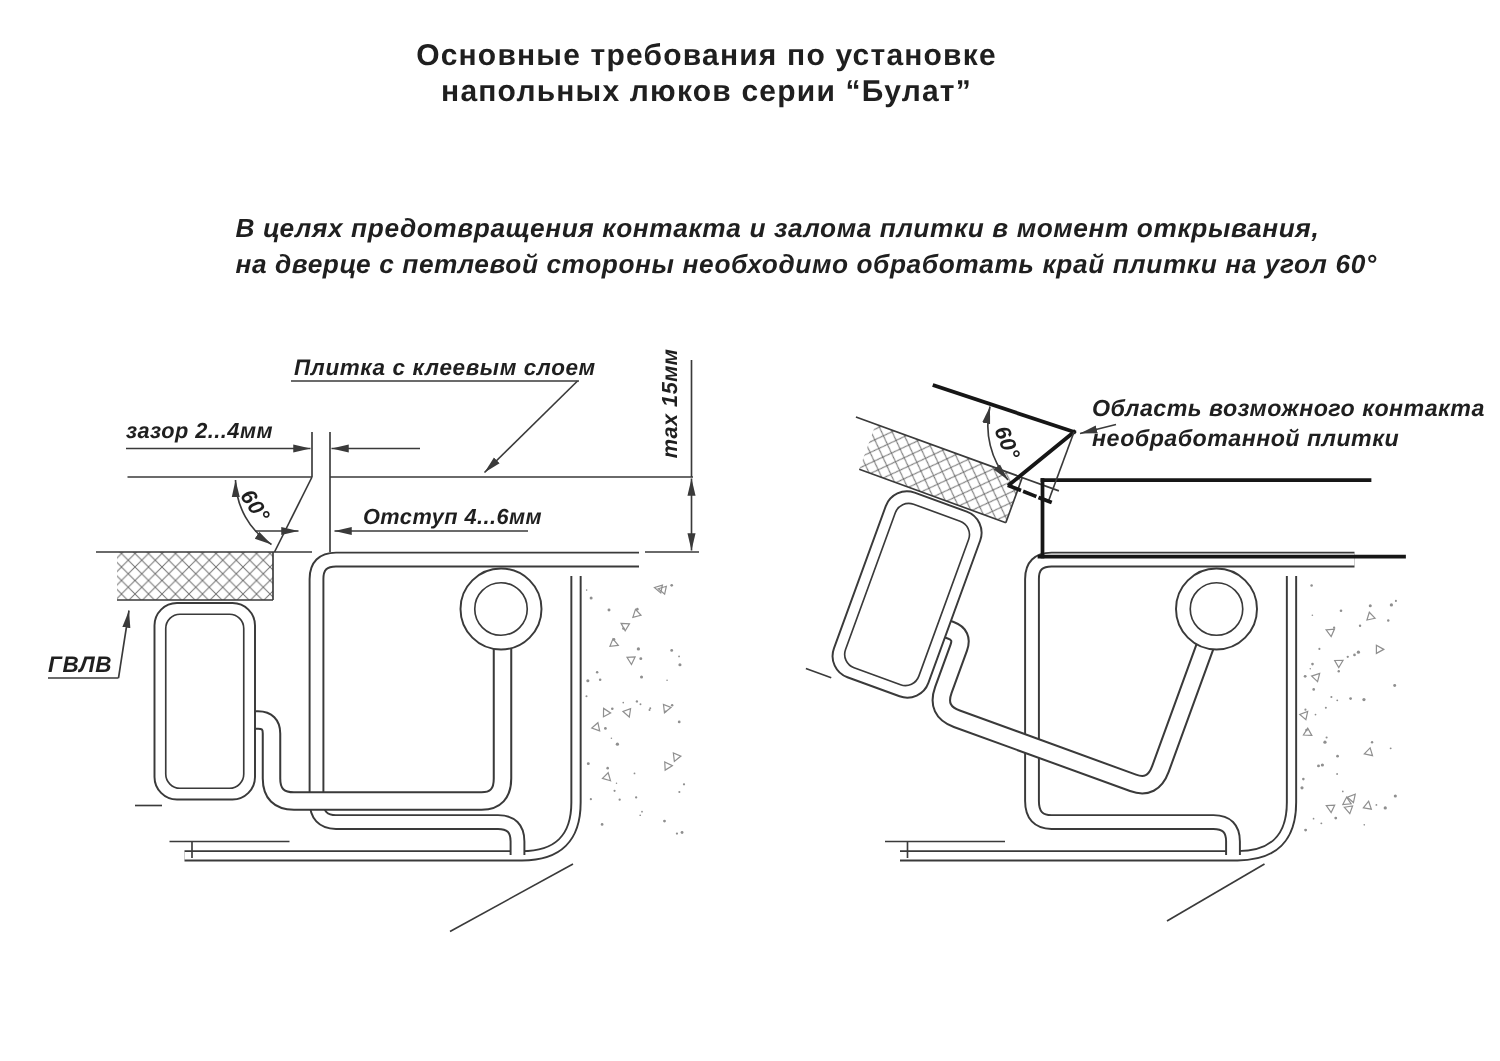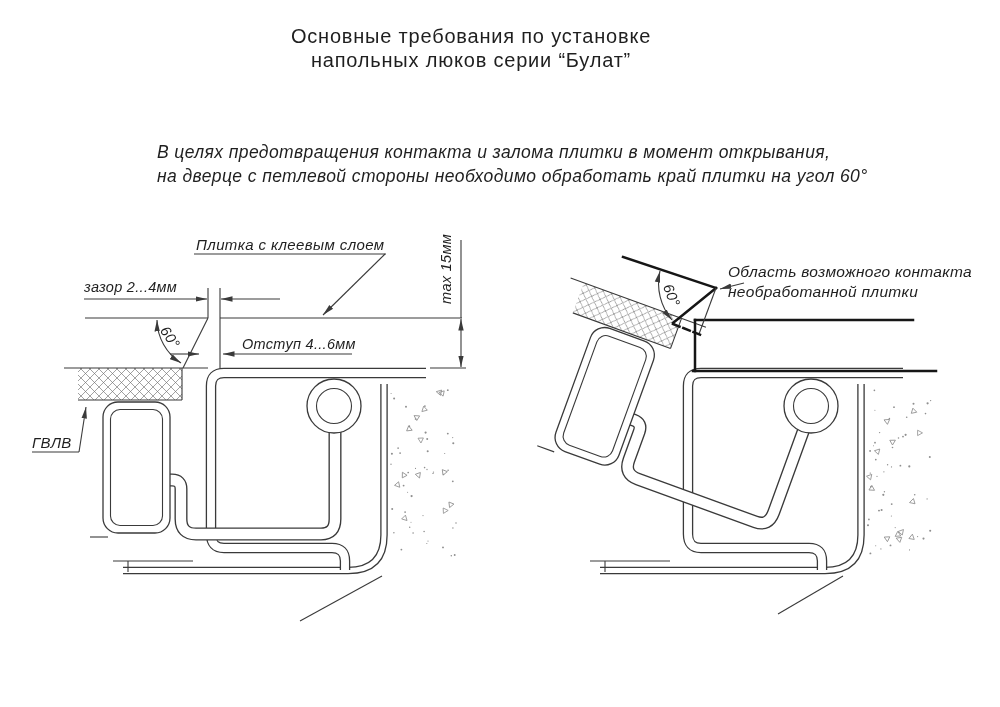--- a/index.html
+++ b/index.html
@@ -1,20 +1,20 @@
 <!DOCTYPE html>
 <html style="--line: #3a3a3a; --bold-line: #161616; --text: #1f1f1f; --concrete-speckle: #8f8f8f; --hatch: #707070; --background: #ffffff;"><head>
 <meta charset="utf-8">
 <style>
   :root{
     --line:#3a3a3a; --bold-line:#161616; --text:#1f1f1f;
     --concrete-speckle:#8f8f8f; --hatch:#707070; --background:#ffffff;
   }
   html,body{margin:0;padding:0;background:#e8e8e8;}
-  .canvas{width:1000px;height:707px;background:var(--background);position:relative;margin:0 auto;overflow:hidden;}
+  .canvas{width:1000px;height:707px;background:var(--background);position:relative;margin:0 auto;overflow:hidden;font-weight:bold;}
   svg{display:block;}
   .thin{stroke:var(--line);stroke-width:1.1;fill:none;}
   .bold{stroke:var(--bold-line);stroke-width:2.5;fill:none;stroke-linecap:square;}
   .to{fill:none;stroke:var(--line);}
   .tw{fill:none;stroke:#ffffff;}
   .shape{fill:#ffffff;stroke:var(--line);stroke-width:1.3;}
   .noin{fill:none;stroke:var(--line);stroke-width:1.1;}
   text{font-family:"Liberation Sans","DejaVu Sans",sans-serif;fill:var(--text);}
   .ttl{font-size:20px;letter-spacing:0.8px;}
   .nt{font-size:17.5px;font-style:italic;letter-spacing:0.4px;}

